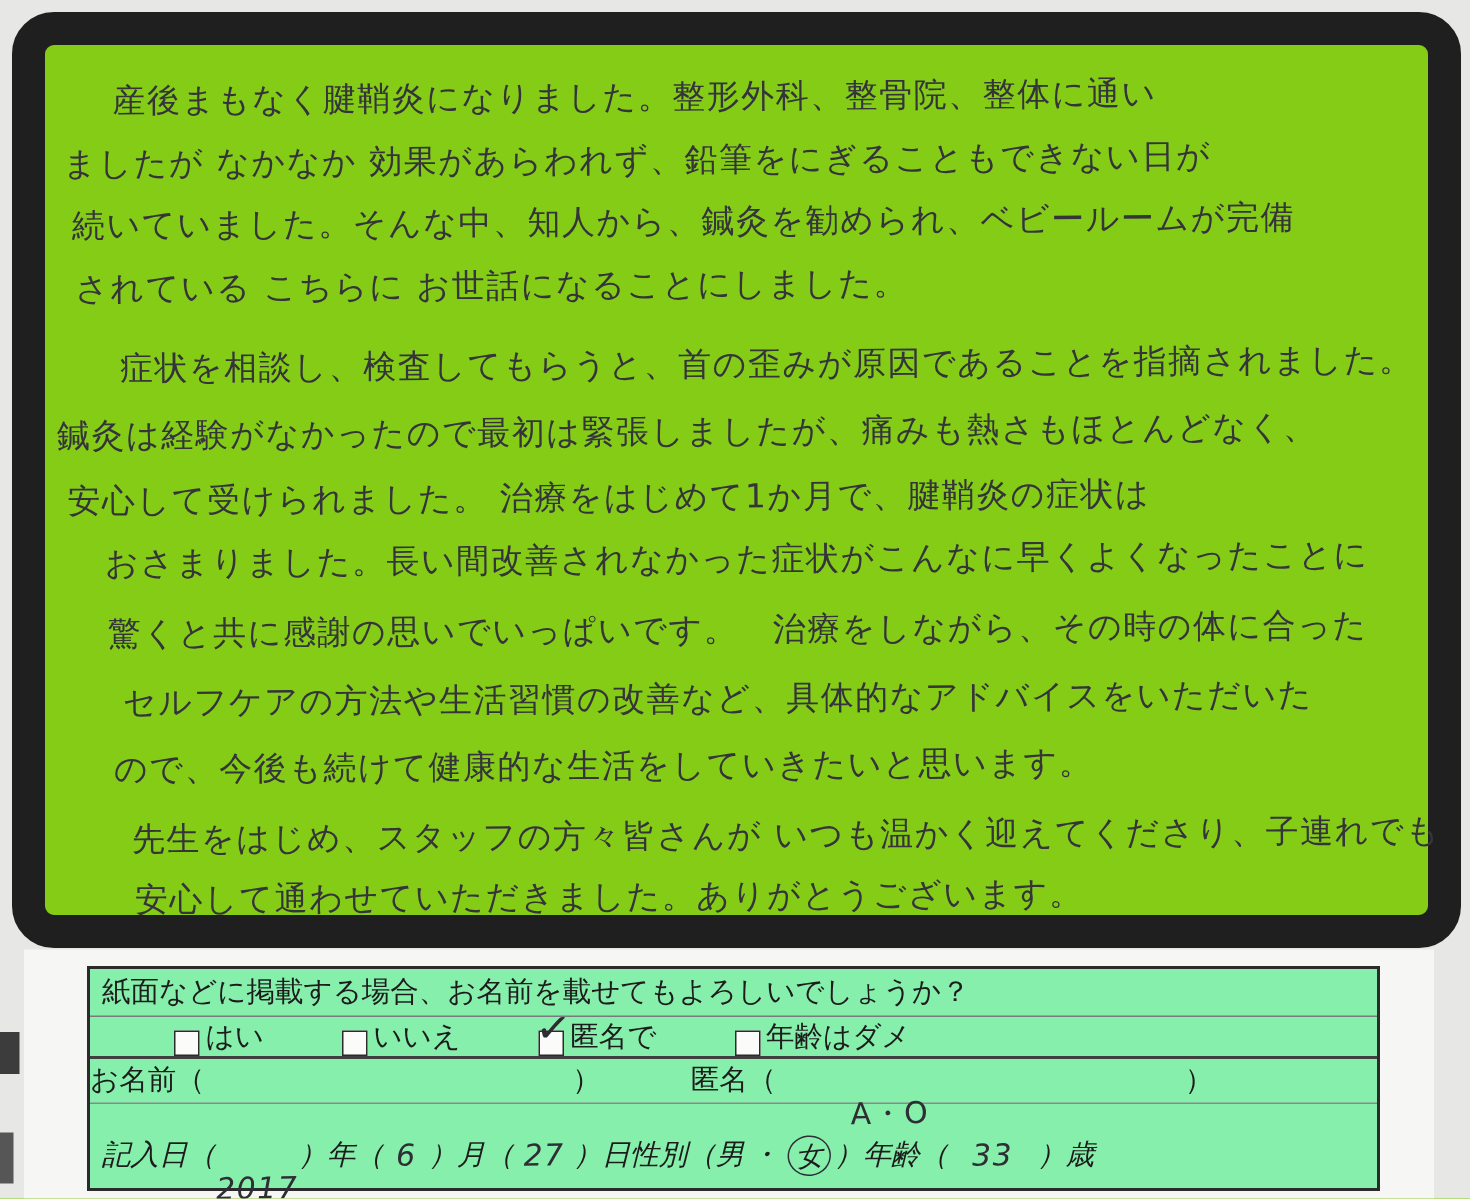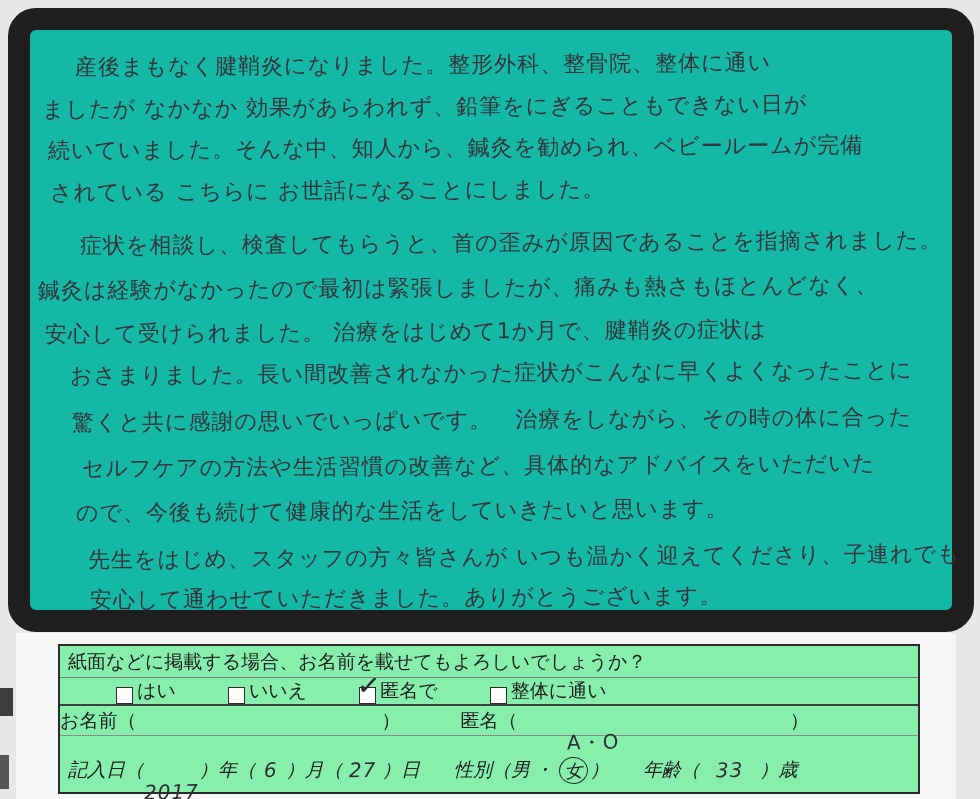--- a/index.html
+++ b/index.html
@@ -14,21 +14,21 @@
   .form-backing {
     position: absolute; left: 16px; top: 633px;
     width: 940px; height: 166px;
     background: #f6f6f4;
   }
   
   .note-box {
     position: absolute; left: 8px; top: 8px;
     width: 966px; height: 624px;
     box-sizing: border-box;
-    background: #14b8a6;
+    background: #84cc16;
     border: 22px solid #1f1f1f;
     border-radius: 28px;
   }
   .note-line {
     position: absolute;
     font-family: "DejaVu Sans", sans-serif;
     color: #34343a;
     font-size: 22px;
     letter-spacing: 1px;
     white-space: nowrap;
@@ -103,21 +103,21 @@
   .spacer { display: inline-block; height: 1px; }
   .circle-female {
     display: inline-flex; justify-content: center; align-items: center;
     width: 27px; height: 25px;
     border: 1.8px solid #2e2e34;
     border-radius: 50%;
     transform: rotate(-6deg);
     margin: 0 2px;
     font-size: 18px;
   }
-  .gap-lg { margin-left: 34px; }
+  .gap-lg { }
   .smudge {
     position: absolute;
     background: #3c3c3c;
   }
 </style>
 </head>
 <body>
 
 <div class="form-backing"></div>
 
@@ -154,21 +154,21 @@
       <span>いいえ</span>
     </span>
     <span class="cb-item">
       <span class="cb-box">
         <span class="check-mark">✓</span>
       </span>
       <span>匿名で</span>
     </span>
     <span class="cb-item">
       <span class="cb-box"></span>
-      <span>整体に通い</span>
+      <span>年齢はダメ</span>
     </span>
   </div>
 
   <div class="name-row">
     <span>お名前（</span>
     <span class="spacer" style="width:245px;"></span>
     <span>）</span>
     <span class="spacer" style="width:60px;"></span>
     <span>匿名（</span>
     <span class="spacer" style="width:50px;"></span>

